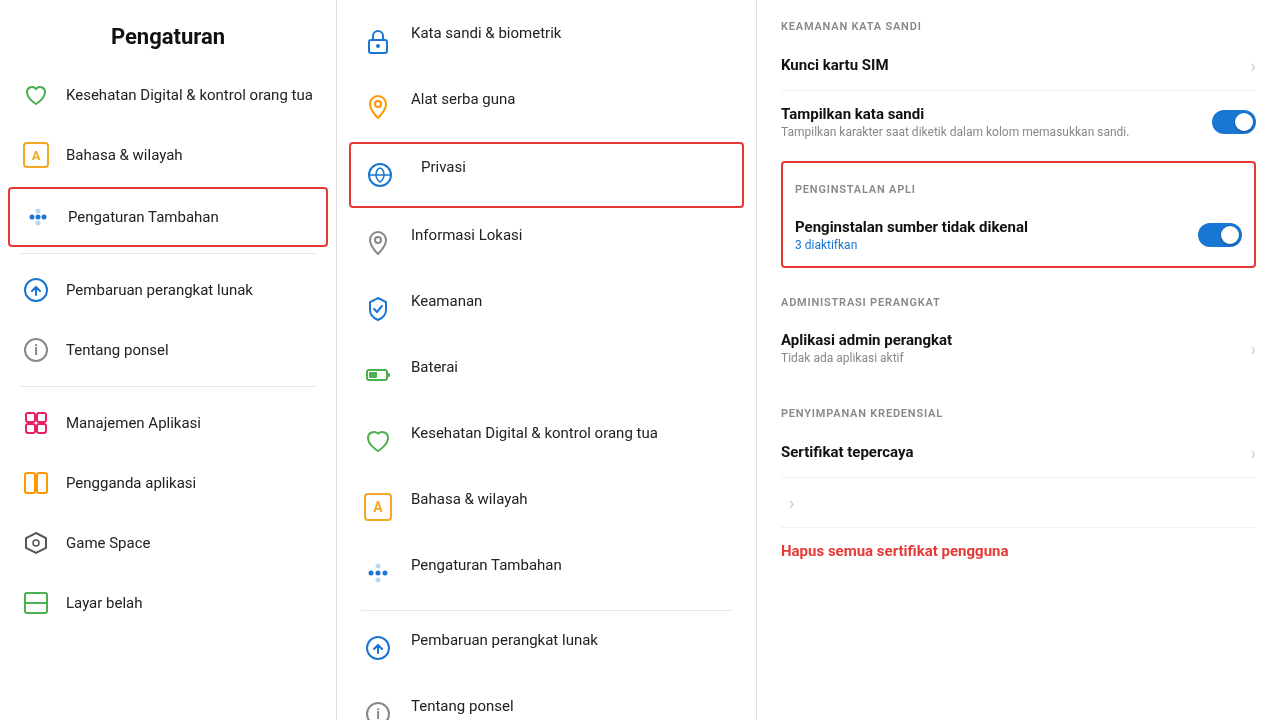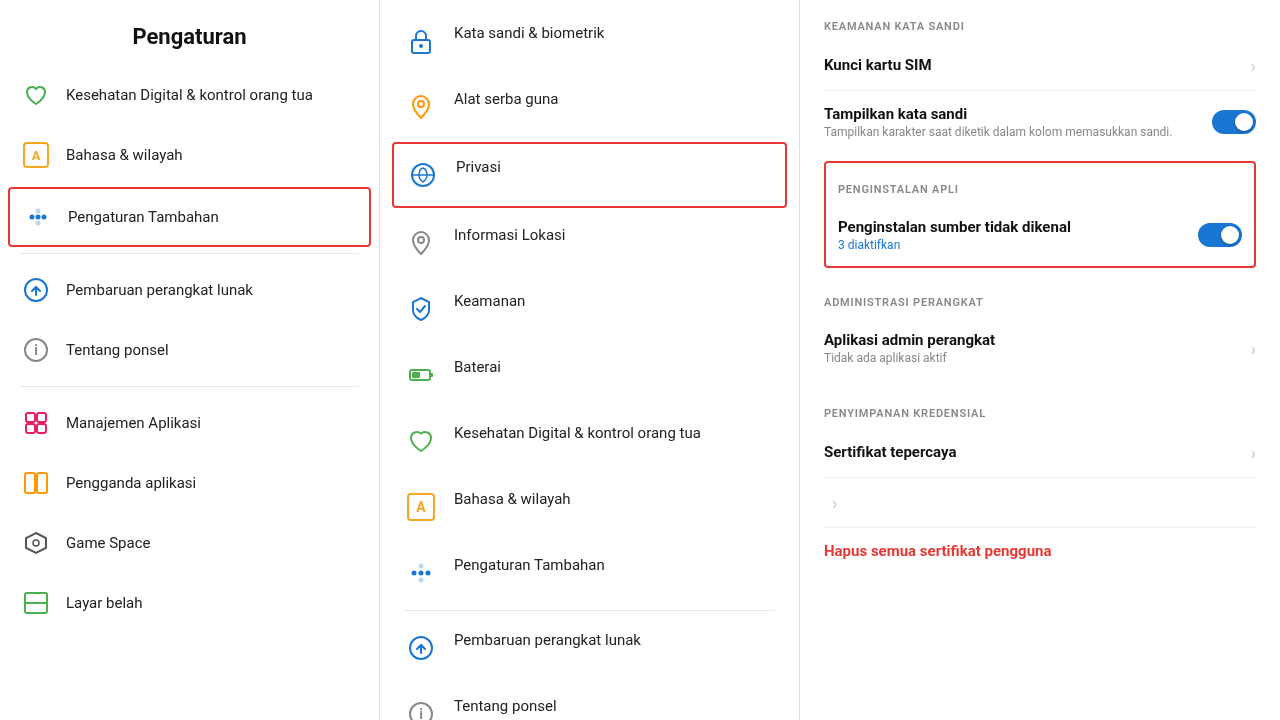--- a/index.html
+++ b/index.html
@@ -7,21 +7,21 @@
       font-family: -apple-system, 'Roboto', sans-serif;
       background: #fff;
       display: flex;
       width: 1280px;
       height: 720px;
       overflow: hidden;
     }
 
     
     .col-left {
-      width: 380px;
+      width: 337px;
       border-right: 1px solid #e0e0e0;
       overflow-y: auto;
       flex-shrink: 0;
     }
     .col-left-title {
       font-size: 22px;
       font-weight: 700;
       text-align: center;
       padding: 24px 16px 16px;
       color: #111;
@@ -69,20 +69,21 @@
     .mid-item {
       display: flex;
       padding: 16px 24px;
       cursor: pointer;
     }
     .mid-item.highlighted {
       border: 2px solid #e53935;
       border-radius: 4px;
       margin: 2px 12px;
       padding: 14px 12px;
+      gap: 8px;
     }
     .mid-item .item-icon {
       width: 34px;
       height: 34px;
       margin-right: 16px;
       display: flex;
       align-items: center;
       justify-content: center;
       flex-shrink: 0;
     }

